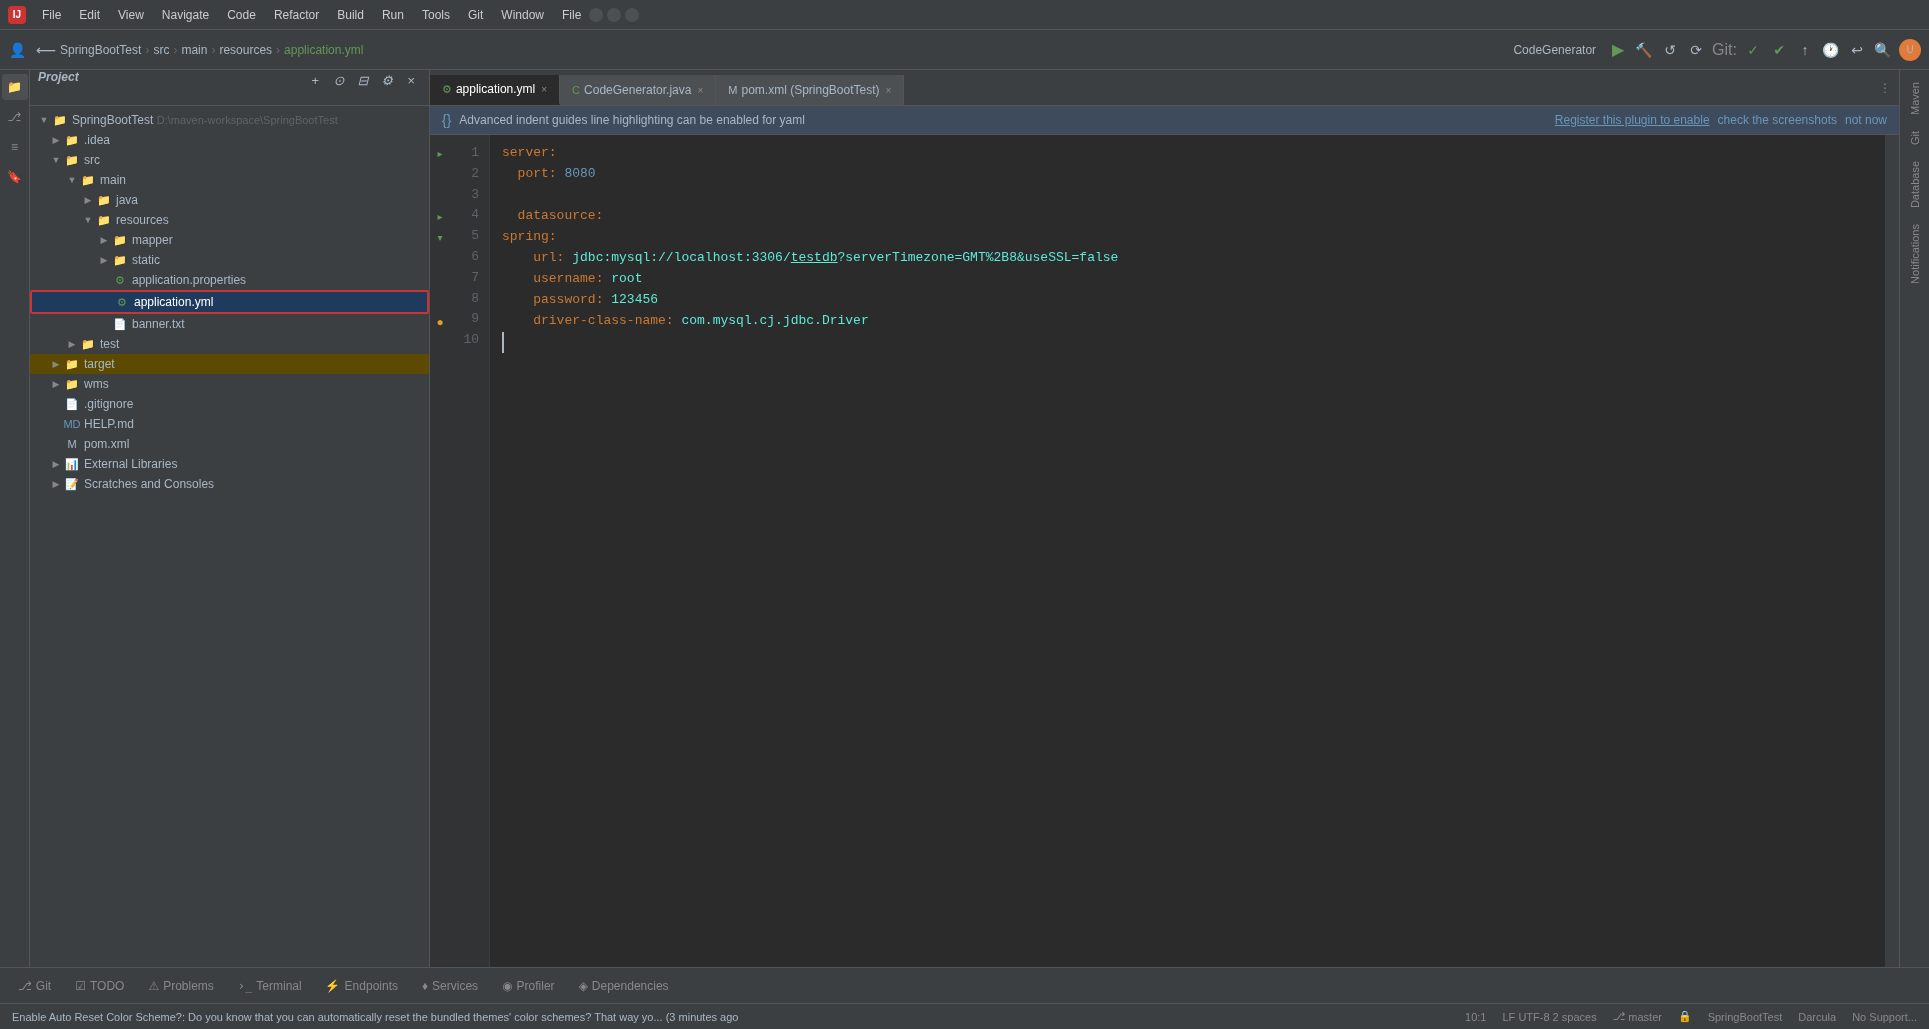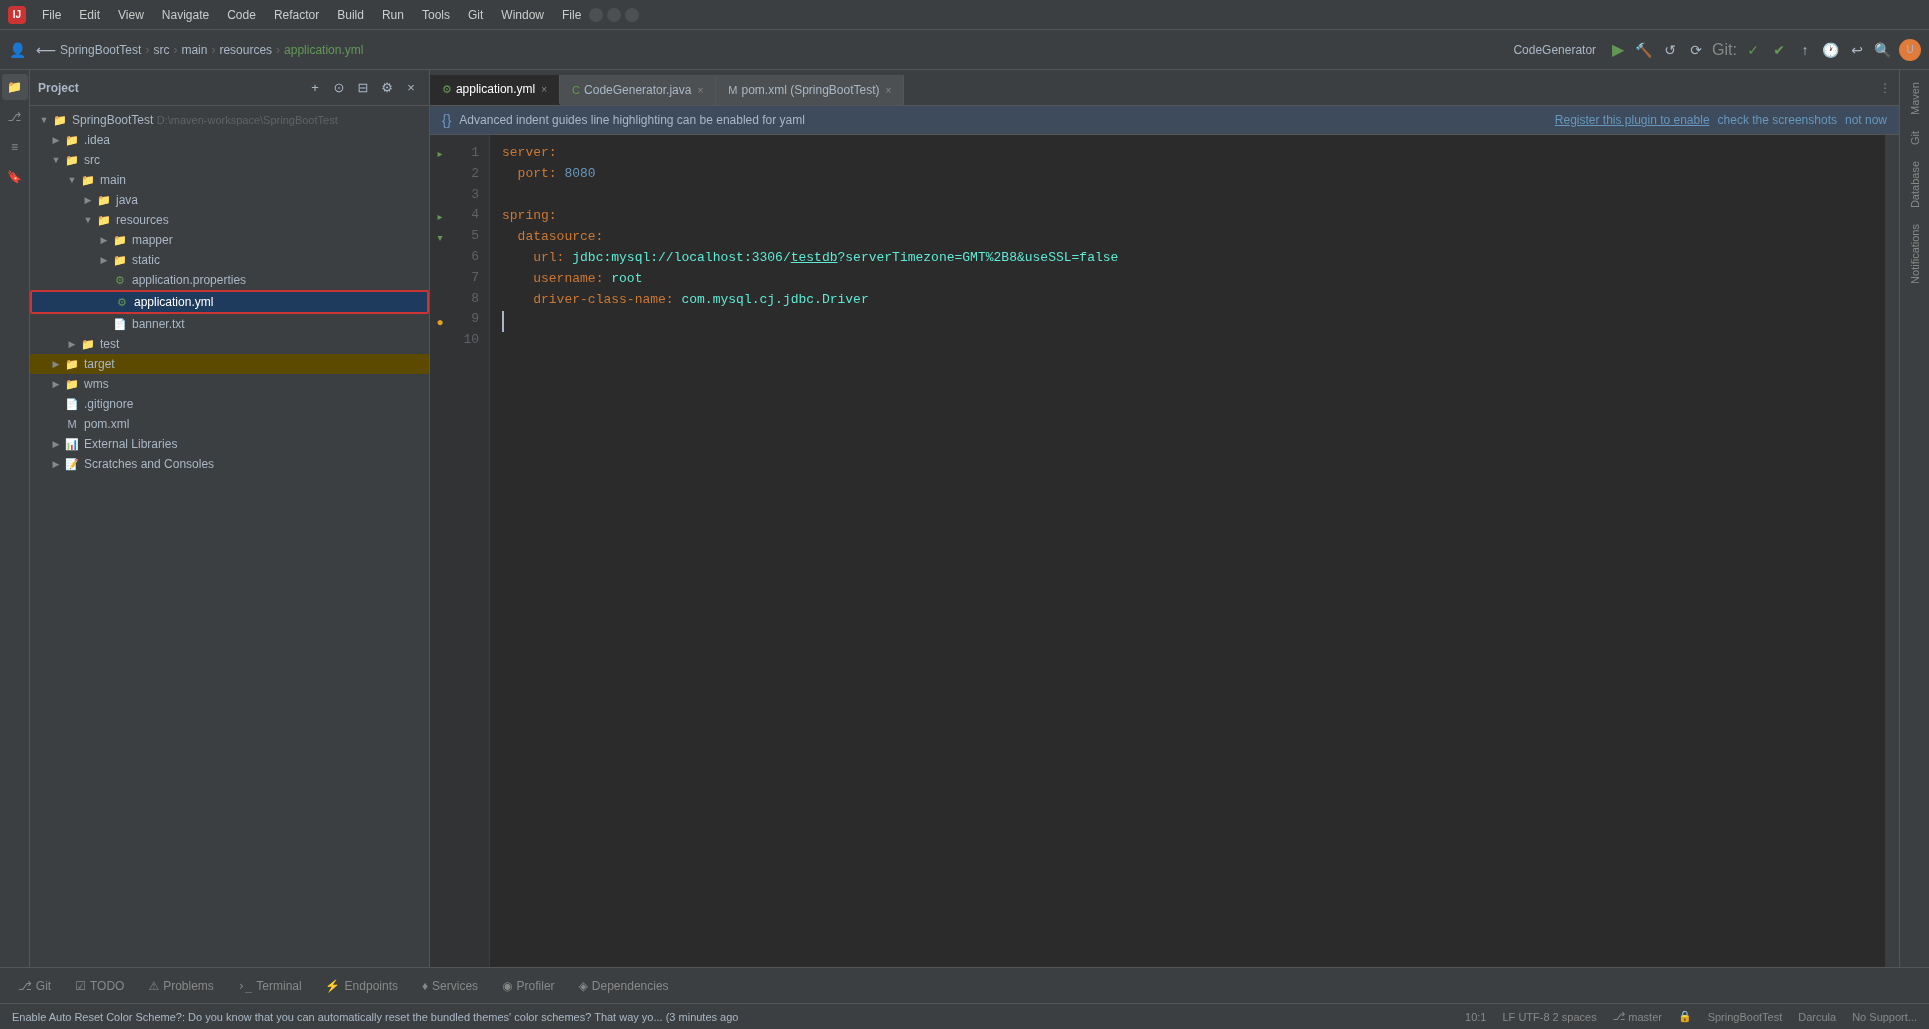--- a/index.html
+++ b/index.html
@@ -133,25 +133,26 @@
       width: 400px;
       background: #3c3f41;
       display: flex;
       flex-direction: column;
       border-right: 1px solid #555;
       flex-shrink: 0;
     }
     .project-header {
       height: 36px;
       display: flex;
-      align-items: center;
+      align-items: flex-start;
       padding: 0 8px;
       background: #3c3f41;
       border-bottom: 1px solid #555;
       gap: 4px;
+      font-style: italic;
     }
     .project-title {
       font-size: 12px;
       color: #a9b7c6;
       font-weight: bold;
       flex: 1;
     }
     .project-header-icons {
       display: flex; gap: 4px;
     }
@@ -540,20 +541,25 @@
         <span class="tree-icon icon-folder">📁</span>
         <span>wms</span>
       </div>
 
       <div class="tree-item tree-indent-1">
         <span class="tree-arrow" style="visibility:hidden;">▶</span>
         <span class="tree-icon" style="color:#888;">📄</span>
         <span>.gitignore</span>
       </div>
 
+      <div class="tree-item tree-indent-1">
+        <span class="tree-arrow" style="visibility:hidden;">▶</span>
+        <span class="tree-icon" style="color:#6897bb;">MD</span>
+        <span>HELP.md</span>
+      </div>
 
       <div class="tree-item tree-indent-1">
         <span class="tree-arrow" style="visibility:hidden;">▶</span>
         <span class="tree-icon" style="color:#a9b7c6;">M</span>
         <span>pom.xml</span>
       </div>
 
       <div class="tree-item tree-indent-1">
         <span class="tree-arrow">▶</span>
         <span class="tree-icon" style="color:#6897bb;">📊</span>
@@ -631,24 +637,25 @@
         <div class="line-num">7</div>
         <div class="line-num">8</div>
         <div class="line-num">9</div>
         <div class="line-num">10</div>
       </div>
 
       <div class="code-area">
         <div class="code-line"><span class="kw-key">server:</span></div>
         <div class="code-line">  <span class="kw-key">port:</span> <span class="kw-num">8080</span></div>
         <div class="code-line"></div>
+        <div class="code-line">  <span class="kw-key">datasource:</span></div>
         <div class="code-line"><span class="kw-key">spring:</span></div>
-        <div class="code-line">  <span class="kw-key">datasource:</span></div>
         <div class="code-line">    <span class="kw-key">url:</span> <span class="kw-value">jdbc:mysql://localhost:3306/<span style="text-decoration:underline;">testdb</span>?serverTimezone=GMT%2B8&amp;useSSL=false</span></div>
         <div class="code-line">    <span class="kw-key">username:</span> <span class="kw-value">root</span></div>
+        <div class="code-line">    <span class="kw-key">password:</span> <span class="kw-value">123456</span></div>
         <div class="code-line">    <span class="kw-key">driver-class-name:</span> <span class="kw-value">com.mysql.cj.jdbc.Driver</span></div>
         <div class="code-line" style="border-left: 2px solid #a9b7c6; padding-left: 2px;"></div>
       </div>
 
       <div class="editor-scrollbar"></div>
     </div>
   </div>
 
   <div class="right-icons">
     <div class="right-icon-label">Maven</div>

